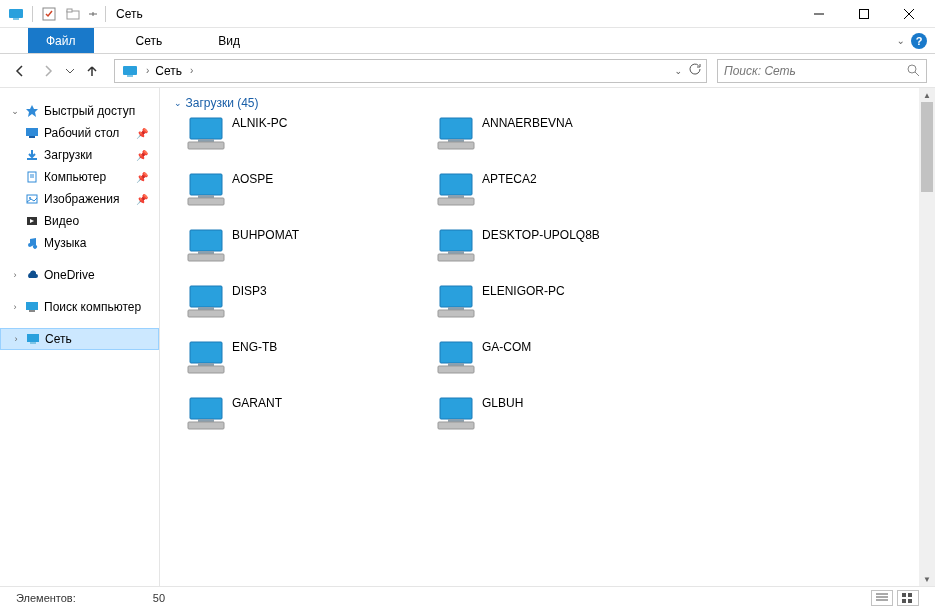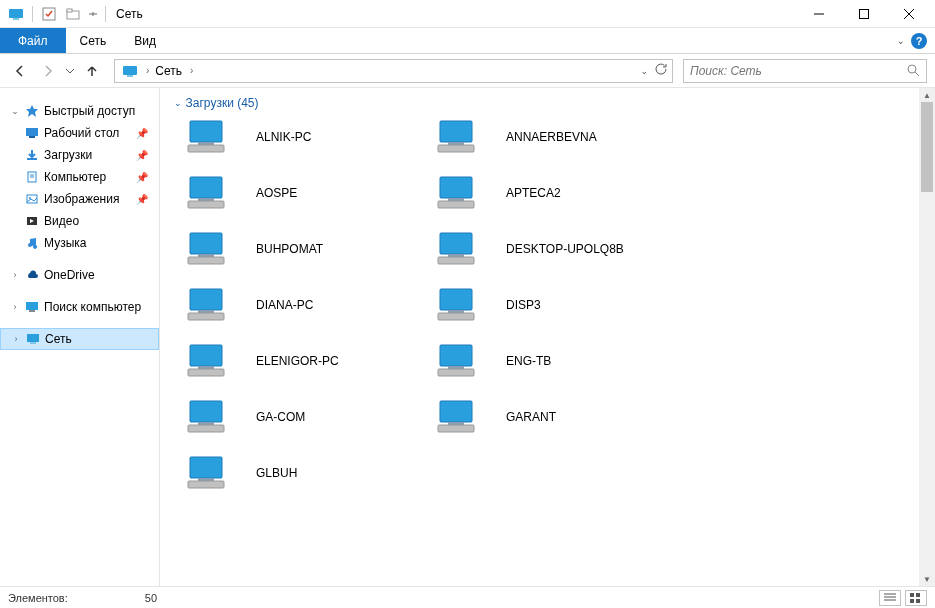--- a/index.html
+++ b/index.html
@@ -8,34 +8,34 @@
   
   .title-bar { height:28px; display:flex; align-items:center; padding:0 4px; border-bottom:1px solid #e5e5e5;}
   .tb-icon { width:18px; height:18px; margin:0 3px; display:flex; align-items:center; justify-content:center;}
   .tb-title { font-size:12px; margin-left:6px; color:#000;}
   .tb-spacer{flex:1;}
   .win-btn { width:45px; height:28px; display:flex; align-items:center; justify-content:center;}
   .qat-sep { width:1px; height:16px; background:#ccc; margin:0 4px;}
 
   
   .ribbon { height:26px; display:flex; align-items:stretch; border-bottom:1px solid #d4d4d4; position:relative;}
-  .rtab { padding:0 14px; display:flex; align-items:center; font-size:12px; color:#000;}
+  .rtab { padding:0 14px; display:flex; align-items:center; font-size:12px; color:#000;margin-left:28px;}
   .rtab.file { background:#1979ca; color:#fff; padding:0 18px;}
   .ribbon-right { margin-left:auto; display:flex; align-items:center; padding-right:8px; gap:6px;}
   .help-circle { width:16px; height:16px; border-radius:50%; background:#1979ca; color:#fff; font-weight:bold; font-size:11px; display:flex; align-items:center; justify-content:center;}
 
   
   .navrow { height:34px; display:flex; align-items:center; padding:4px 8px; gap:4px; border-bottom:1px solid #e5e5e5;}
   .nav-btn { width:24px; height:24px; display:flex; align-items:center; justify-content:center; color:#555;}
   .nav-btn.disabled{color:#b0b0b0;}
   .addr-bar { flex:1; height:24px; border:1px solid #c2c2c2; display:flex; align-items:center; padding:0 4px; margin:0 6px 0 6px;}
   .addr-segment { display:flex; align-items:center; gap:4px; padding:0 3px;}
   .addr-sep { color:#666; font-size:10px; margin-left:4px;}
   .addr-tail { margin-left:auto; display:flex; align-items:center; gap:6px; color:#555;}
-  .search-box { width:244px; height:24px; border:1px solid #c2c2c2; display:flex; align-items:center; padding:0 6px; color:#777;}
+  .search-box { width:210px; height:24px; border:1px solid #c2c2c2; display:flex; align-items:center; padding:0 6px; color:#777;}
   .search-box .ph{flex:1; font-style:italic;}
   .search-box svg{flex:none;}
 
   
   .body { display:flex; height:calc(608px - 28px - 26px - 34px - 22px); position:relative;}
   .sidebar { width:160px; border-right:1px solid #e5e5e5; padding-top:12px; overflow:hidden;}
   .tree-item { display:flex; align-items:center; height:22px; padding-left:10px; gap:4px;}
   .tree-item .arrow{width:10px; color:#666; font-size:9px; text-align:center;}
   .tree-item .ticon{width:16px;height:16px;display:flex;align-items:center;justify-content:center;}
   .tree-item.indent1{padding-left:24px;}
@@ -46,26 +46,26 @@
   
   .content { flex:1; position:relative; overflow:hidden;}
   .content-scroll{position:absolute; top:0; left:0; right:16px; bottom:0; padding:8px 0 0 14px;}
   .scrollbar { position:absolute; top:0; right:0; bottom:0; width:16px; background:#f0f0f0;}
   .scroll-thumb { position:absolute; left:2px; right:2px; top:14px; height:90px; background:#c2c2c2;}
   .scroll-arrow{position:absolute;left:0;right:0;height:14px;display:flex;align-items:center;justify-content:center;color:#666;font-size:8px;}
 
   .group-header { display:flex; align-items:center; color:#1a5fa8; font-size:12px; margin-bottom:6px;}
   .group-header .chev{font-size:9px; margin-right:4px; color:#1a5fa8;}
   .grid { display:grid; grid-template-columns: 250px 250px; column-gap:0; row-gap:14px;}
-  .pc-item { display:flex; align-items:center; height:42px; padding-left:10px; gap:28px;}
+  .pc-item { display:flex; align-items:flex-start; height:42px; padding-left:10px; gap:4px;}
   .pc-icon { width:44px; height:36px;}
   .pc-lbl { font-size:12px;}
 
   
-  .status { height:22px; border-top:1px solid #e5e5e5; display:flex; align-items:center; padding:0 8px; font-size:11px; color:#333;gap:37px;}
+  .status { height:22px; border-top:1px solid #e5e5e5; display:flex; align-items:center; padding:0 16px; font-size:11px; color:#333;gap:37px;}
   .status-right{margin-left:auto; display:flex; gap:4px;}
   .view-btn{width:22px;height:16px;border:1px solid #c2c2c2;display:flex;align-items:center;justify-content:center;}
 
   
   .monitor-svg { width:44px; height:36px;}
 </style>
 </head>
 <body>
 
 <div class="title-bar">
@@ -346,30 +346,20 @@
           </div>
           <div class="pc-item">
             <div class="pc-icon"><svg class="monitor-svg" viewBox="0 0 44 36">
   <rect x="6" y="2" width="32" height="21" rx="1" fill="#29a0dd"></rect>
   <rect x="6" y="2" width="32" height="21" rx="1" fill="none" stroke="#1a7ab8"></rect>
   <rect x="14" y="23" width="16" height="3" fill="#8aa0b0"></rect>
   <rect x="4" y="26" width="36" height="7" rx="1" fill="#c0c0c0"></rect>
   <rect x="4" y="26" width="36" height="7" rx="1" fill="none" stroke="#999"></rect>
 </svg></div>
             <span class="pc-lbl">DESKTOP-UPOLQ8B</span>
-          </div>
-          <div class="pc-item">
-            <div class="pc-icon"><svg class="monitor-svg" viewBox="0 0 44 36">
-  <rect x="6" y="2" width="32" height="21" rx="1" fill="#29a0dd"></rect>
-  <rect x="6" y="2" width="32" height="21" rx="1" fill="none" stroke="#1a7ab8"></rect>
-  <rect x="14" y="23" width="16" height="3" fill="#8aa0b0"></rect>
-  <rect x="4" y="26" width="36" height="7" rx="1" fill="#c0c0c0"></rect>
-  <rect x="4" y="26" width="36" height="7" rx="1" fill="none" stroke="#999"></rect>
-</svg></div>
-            <span class="pc-lbl">DIANA-PC</span>
           </div>
           <div class="pc-item">
             <div class="pc-icon"><svg class="monitor-svg" viewBox="0 0 44 36">
   <rect x="6" y="2" width="32" height="21" rx="1" fill="#29a0dd"></rect>
   <rect x="6" y="2" width="32" height="21" rx="1" fill="none" stroke="#1a7ab8"></rect>
   <rect x="14" y="23" width="16" height="3" fill="#8aa0b0"></rect>
   <rect x="4" y="26" width="36" height="7" rx="1" fill="#c0c0c0"></rect>
   <rect x="4" y="26" width="36" height="7" rx="1" fill="none" stroke="#999"></rect>
 </svg></div>
             <span class="pc-lbl">DISP3</span>

